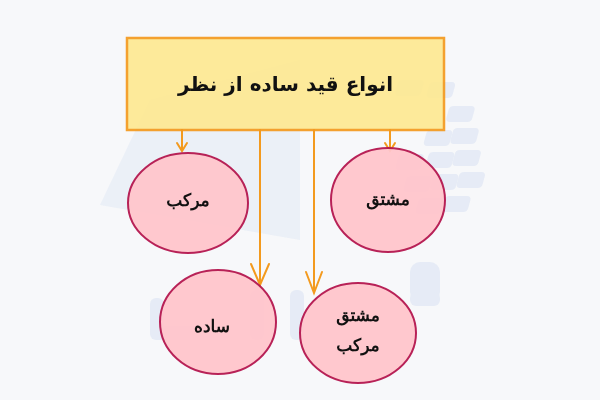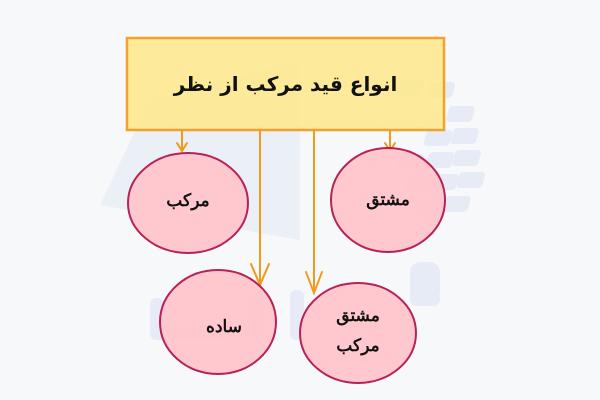--- a/index.html
+++ b/index.html
@@ -81,28 +81,28 @@
     </g>
   </g>
 
   <ellipse cx="188" cy="203" rx="60" ry="50" fill="#ffc6cc" stroke="#b5174f" stroke-width="2" opacity="0.95"></ellipse>
   <ellipse cx="388" cy="200" rx="57" ry="52" fill="#ffc6cc" stroke="#b5174f" stroke-width="2" opacity="0.95"></ellipse>
   <ellipse cx="218" cy="322" rx="58" ry="52" fill="#ffc6cc" stroke="#b5174f" stroke-width="2" opacity="0.95"></ellipse>
   <ellipse cx="358" cy="333" rx="58" ry="50" fill="#ffc6cc" stroke="#b5174f" stroke-width="2" opacity="0.95"></ellipse>
 </svg>
 
 <div class="title-box-wrap">
-  <div class="title-line">انواع قید مرکب از نظر</div>
+  <div class="title-line">انواع قید ساده از نظر</div>
 </div>
 
 <div class="node-label" style="left:188px; top:201px;">
   <div>مرکب</div>
 </div>
 <div class="node-label" style="left:388px; top:200px;">
   <div>مشتق</div>
 </div>
-<div class="node-label" style="left:224px; top:327px;">
+<div class="node-label" style="left:212px; top:327px;">
   <div>ساده</div>
 </div>
 <div class="node-label" style="left:358px; top:331px;">
   <div>مشتق</div>
   <div>مرکب</div>
 </div>
 
 </body></html>

